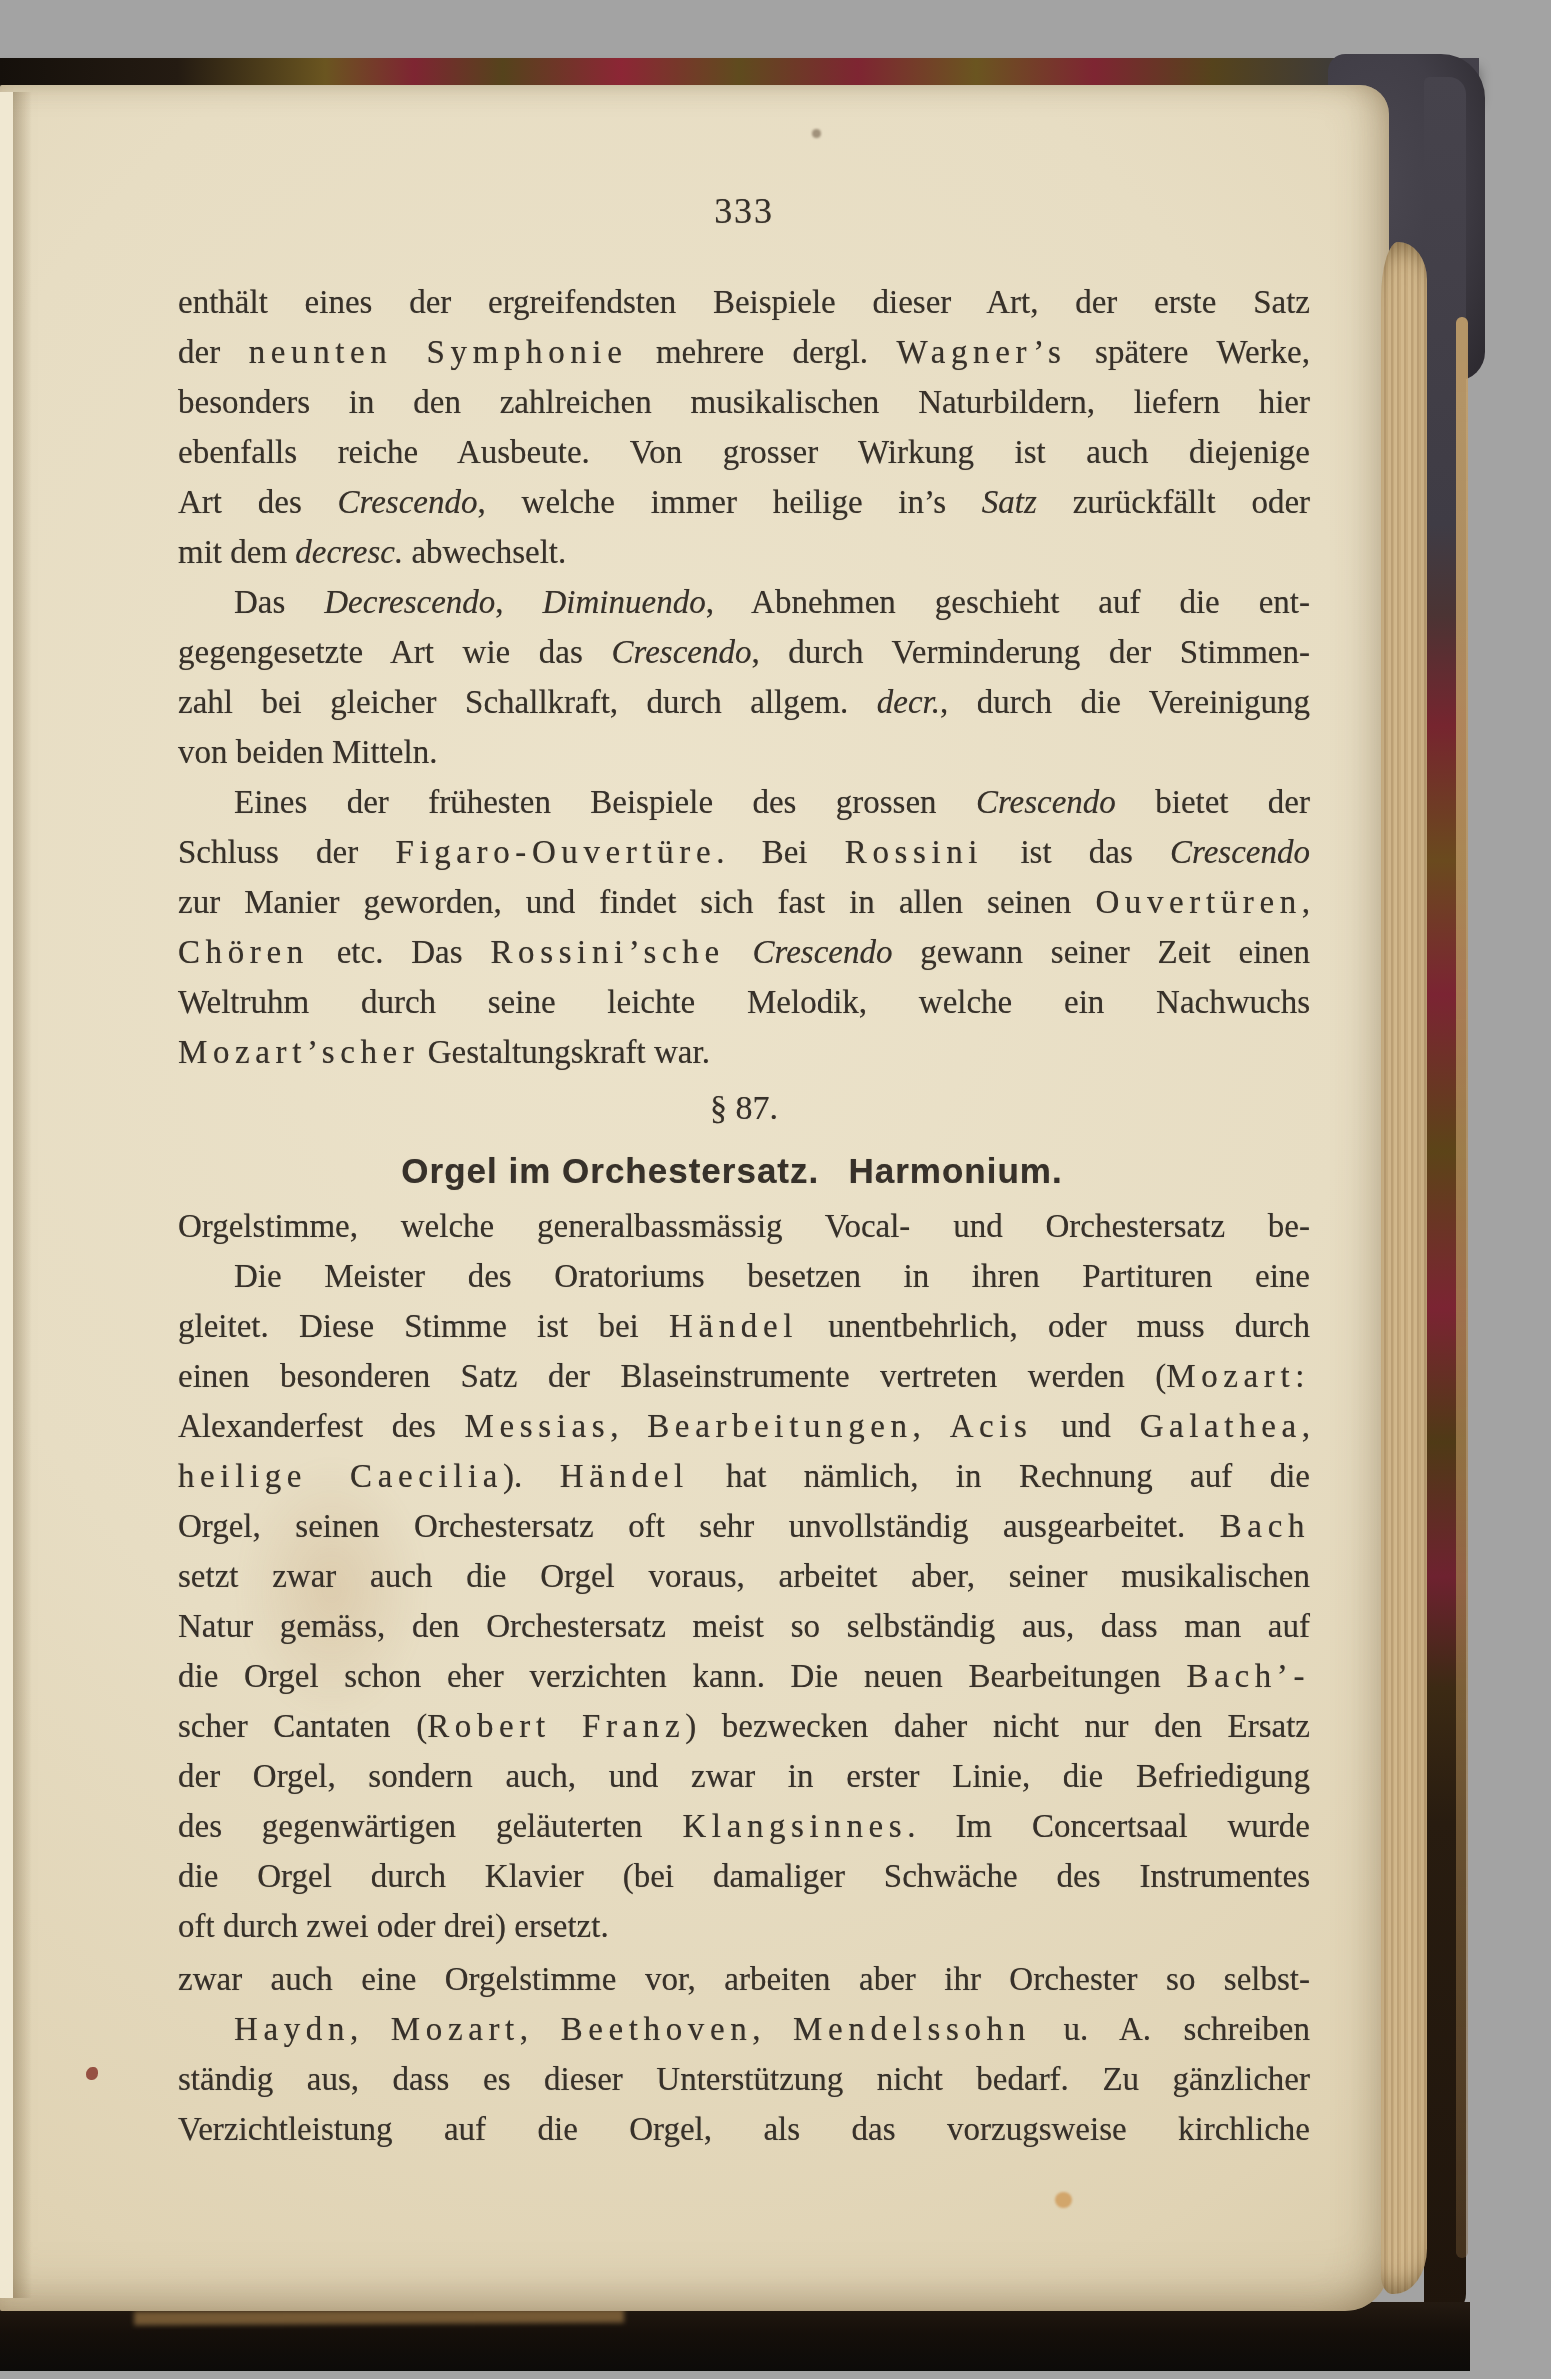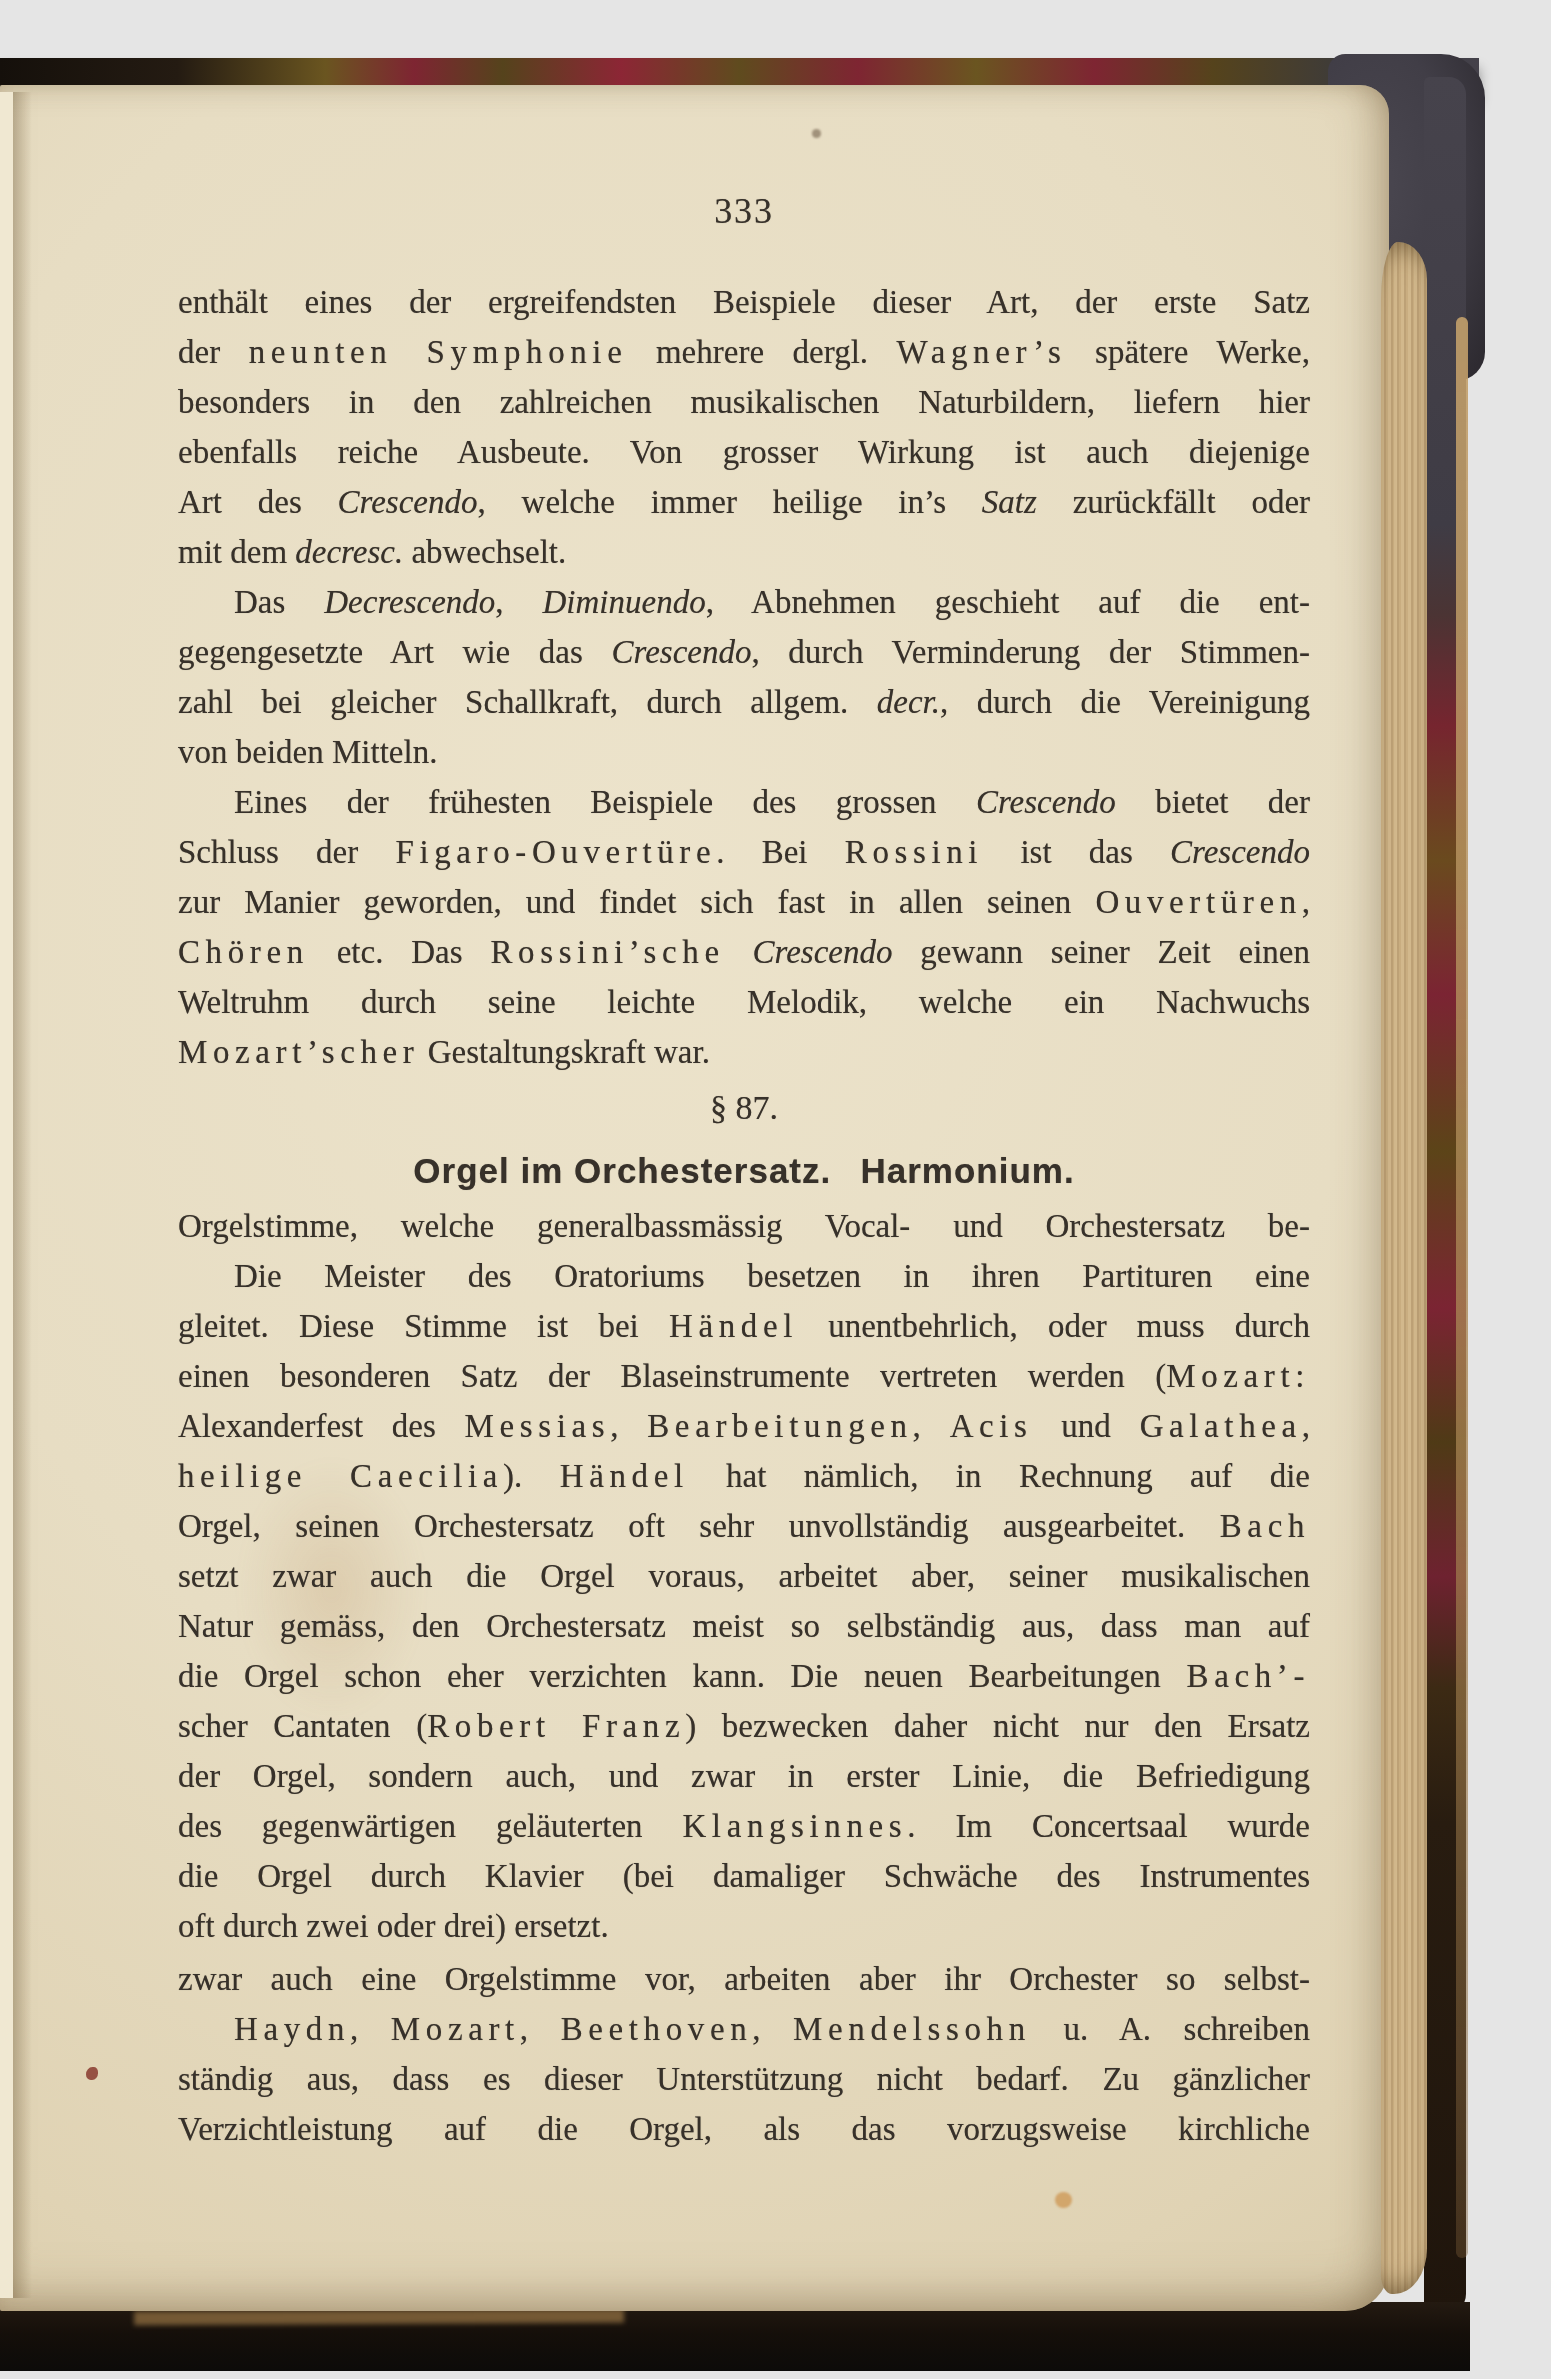--- a/index.html
+++ b/index.html
@@ -1,16 +1,16 @@
 <!DOCTYPE html>
 <html><head>
 <meta charset="utf-8">
 <style>
   html,body{margin:0;padding:0;background:#000;}
-  .scene{position:relative;width:1552px;height:2380px;background:#e5e5e5;overflow:hidden;
+  .scene{position:relative;width:1552px;height:2380px;background:#a3a3a3;overflow:hidden;
          font-family:"Liberation Serif","DejaVu Serif",serif;}
   
   .cover-top{position:absolute;left:0;top:58px;width:1479px;height:38px;
     background:linear-gradient(90deg,#15100b 0%,#241b12 12%,#6a5520 22%,#7e2532 28%,#55431c 34%,
       #8c2635 42%,#5f4b1e 50%,#7e2532 58%,#6a5520 66%,#7e2532 74%,#55431c 82%,#3a3a3e 92%,#44414a 100%);
     box-shadow:0 -5.8px 0 0 #c8a873 inset, 0 9.6px 11.5px rgba(0,0,0,.4);}
   .cover-corner-tr{position:absolute;left:1328px;top:54px;width:157px;height:327px;background:
     radial-gradient(90% 80% at 30% 40%,#4a4750 0%,#413e47 55%,#2e2b31 100%);
     border-radius:17.3px 44px 29px 21px;}
   .cover-right{position:absolute;left:1424px;top:77px;width:42px;height:2238px;
@@ -54,21 +54,21 @@
   #stack-top{top:277px;}
   #stack-mid{top:1201px;}
   #stack-bot{top:1954px;}
   .tl{font-size:33px;line-height:50px;height:50px;white-space:nowrap;
       text-align:justify;text-align-last:justify;text-justify:inter-word;}
   .tl.flush{text-align-last:left;}
   .tl.ind{text-indent:56px;}
   .seg-i{font-style:italic;}
   .seg-sp{letter-spacing:.17em;}
   .section-mark{position:absolute;left:178px;top:1089px;width:1132px;text-align:center;font-size:34px;}
-  .section-title{position:absolute;left:178px;top:1151px;width:1132px;text-align:center;
+  .section-title{position:absolute;left:166px;top:1151px;width:1132px;text-align:center;
     font-family:"Liberation Sans","DejaVu Sans",sans-serif;font-weight:700;font-size:35px;
     letter-spacing:1px;}
 </style>
 </head>
 <body>
 
 <div class="scene">
   <div class="cover-top"></div>
   <div class="cover-corner-tr"></div>
   <div class="cover-right"></div>

